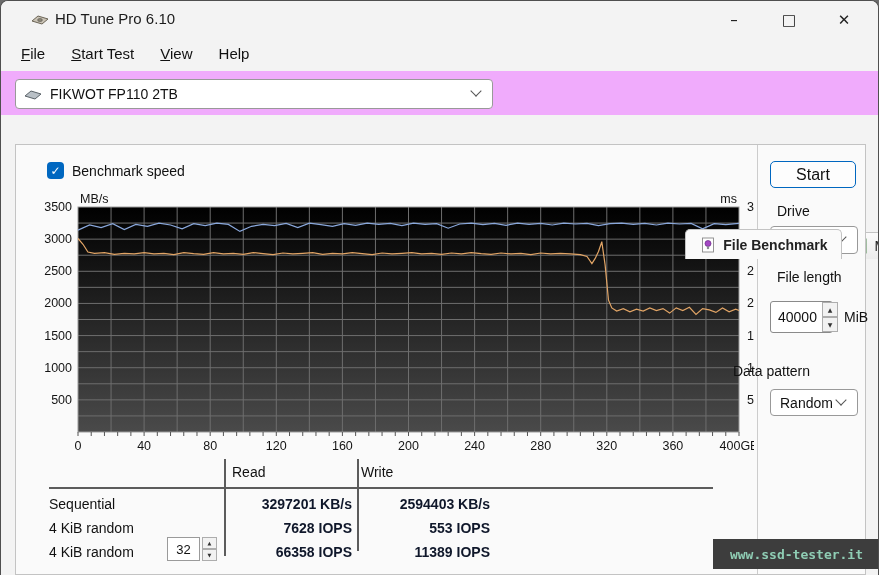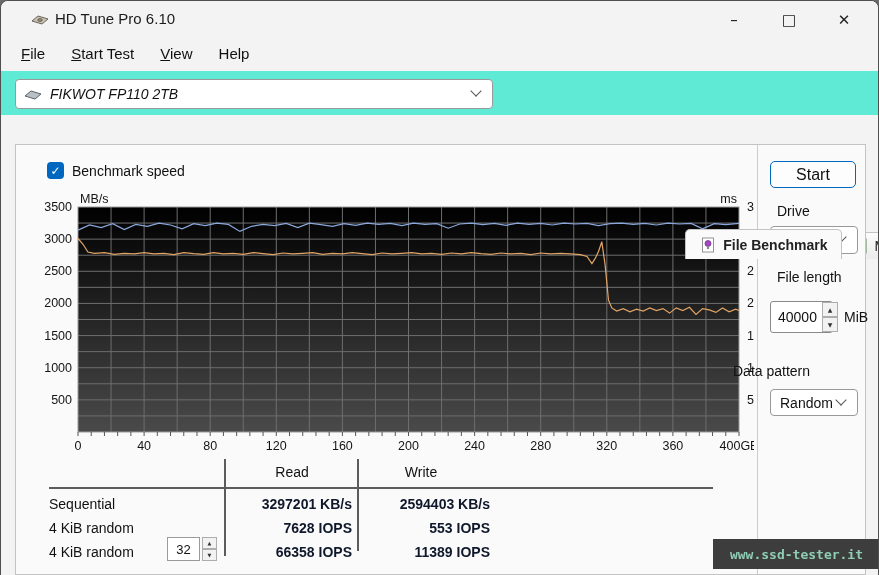--- a/index.html
+++ b/index.html
@@ -10,21 +10,21 @@
   .titlebar{position:absolute;left:0;top:0;width:100%;height:38px;background:#f3f3f3;}
   .title-icon{position:absolute;left:30px;top:10px;width:18px;height:18px;}
   .title-text{position:absolute;left:54px;top:9px;font-size:15px;color:#1b1b1b;}
   .winbtn{position:absolute;top:0;width:46px;height:38px;display:flex;align-items:center;justify-content:center;
     font-size:15px;color:#222;font-family:"DejaVu Sans",sans-serif;}
   
   .menubar{position:absolute;left:0;top:38px;width:100%;height:28px;background:#f3f3f3;display:flex;align-items:center;padding-left:20px;box-sizing:border-box;}
   .menu-item{font-size:15px;color:#111;margin-right:26px;cursor:default;}
   .menu-item u{text-decoration:underline;}
   
-  .toolbar{position:absolute;left:0;top:70px;width:100%;height:44px;background:#5eead4;font-style:italic;}
+  .toolbar{position:absolute;left:0;top:70px;width:100%;height:44px;background:#f0abfc;}
   .combo{position:absolute;background:#fff;border:1px solid #999;border-radius:4px;box-sizing:border-box;
     display:flex;align-items:center;font-size:14px;color:#111;}
   .chev{width:7px;height:7px;border-right:1.6px solid #555;border-bottom:1.6px solid #555;
     transform:rotate(45deg);position:absolute;right:12px;top:40%;margin-top:-4px;}
   .tbtn{position:absolute;top:78px;height:32px;background:#fdfdfd;border:1px solid #cfcfcf;border-radius:4px;
     box-sizing:border-box;display:flex;align-items:center;justify-content:center;}
   .temp-label{position:absolute;left:540px;top:84px;font-size:16px;font-weight:bold;color:#17479e;}
   .exit-btn{position:absolute;left:803px;top:78px;width:50px;height:32px;background:#fdfdfd;border:1px solid #cfcfcf;
     border-radius:4px;box-sizing:border-box;font-size:14px;color:#111;display:flex;align-items:center;justify-content:center;}
   .exit-btn u{text-decoration:underline;}
@@ -53,21 +53,21 @@
   .start-btn{position:absolute;left:754px;top:16px;width:86px;height:27px;background:#fdfdfd;border:1px solid #0067c0;
     border-radius:5px;box-sizing:border-box;font-size:16px;color:#111;display:flex;align-items:center;justify-content:center;}
   .side-label{position:absolute;font-size:14px;color:#111;}
   .spinbox{position:absolute;background:#fff;border:1px solid #8a8a8a;border-radius:3px;box-sizing:border-box;
     font-size:14px;color:#111;display:flex;align-items:center;padding-left:7px;}
   .spin-arrows{position:absolute;display:flex;flex-direction:column;}
   .spin-btn{width:16px;height:15px;border:1px solid #adadad;background:#f2f2f2;font-size:6px;color:#333;
     display:flex;align-items:center;justify-content:center;font-family:"DejaVu Sans",sans-serif;box-sizing:border-box;}
   
   .stat-line{position:absolute;background:#5c5c5c;}
-  .stat-head{position:absolute;font-size:14px;color:#111;width:120px;text-align:center;}
+  .stat-head{position:absolute;font-size:14px;color:#111;width:120px;text-align:left;}
   .stat-label{position:absolute;left:33px;font-size:14px;color:#111;}
   .stat-val{position:absolute;font-size:14px;font-weight:bold;color:#0f172a;width:130px;text-align:right;}
   .qspin{position:absolute;left:151px;top:392px;width:33px;height:24px;background:#fff;border:1px solid #9a9a9a;
     box-sizing:border-box;font-size:13px;color:#111;display:flex;align-items:center;justify-content:center;}
   .qspin-arrows{position:absolute;left:186px;top:392px;display:flex;flex-direction:column;}
   .qspin-btn{width:15px;height:12px;border:1px solid #adadad;background:#f2f2f2;font-size:5px;color:#333;
     display:flex;align-items:center;justify-content:center;font-family:"DejaVu Sans",sans-serif;box-sizing:border-box;}
   
   .watermark{position:absolute;left:712px;top:538px;width:167px;height:30px;background:#3d3d3d;z-index:9;
     display:flex;align-items:center;justify-content:center;font-family:"DejaVu Sans Mono",monospace;

